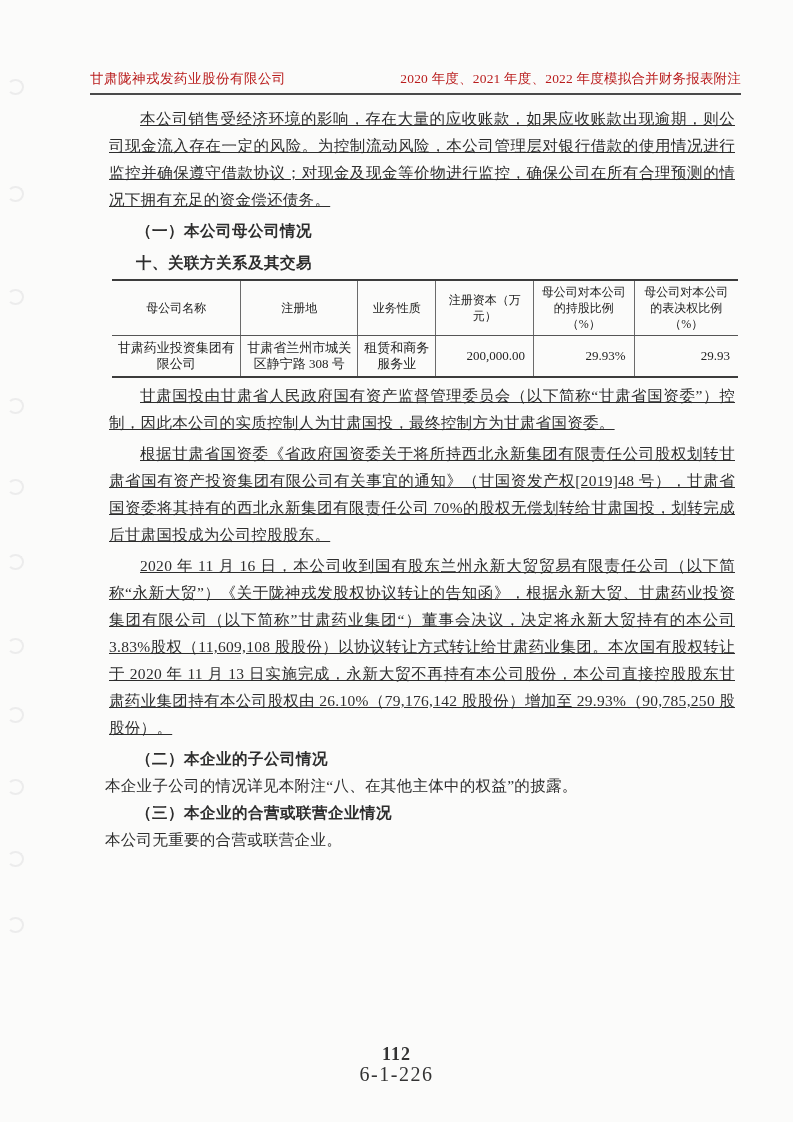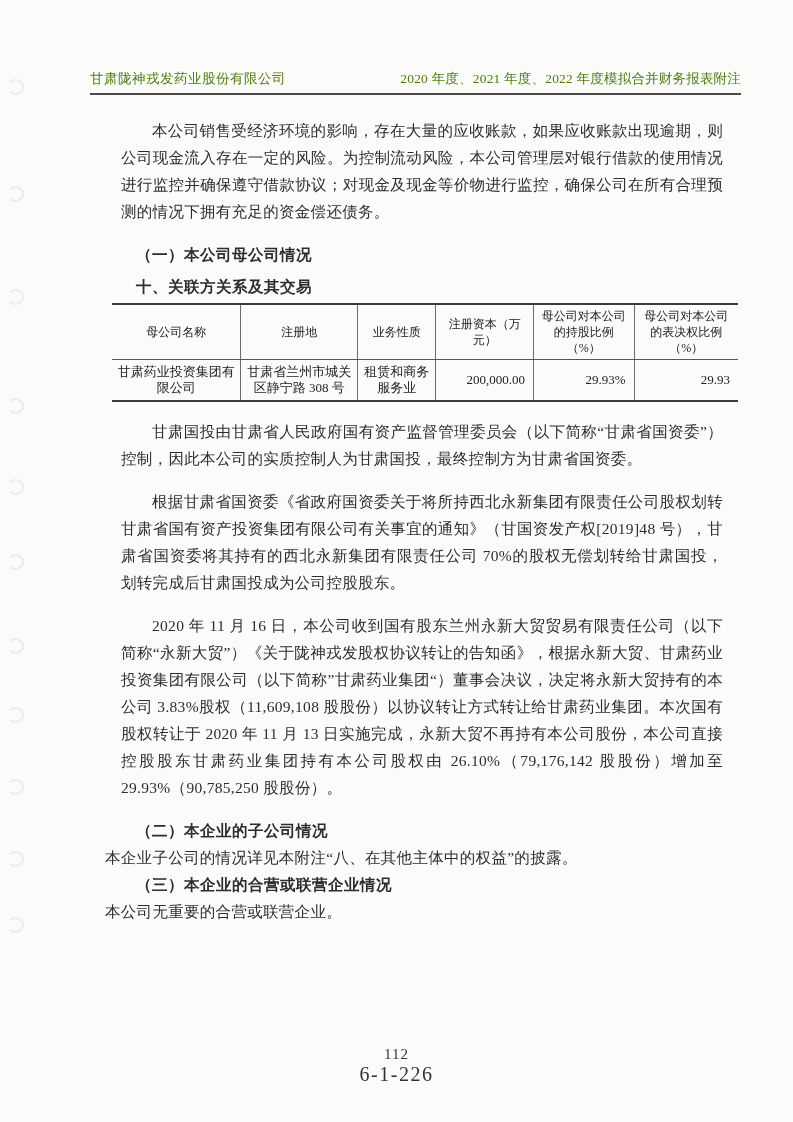--- a/index.html
+++ b/index.html
@@ -17,31 +17,32 @@
   .hole{
     position:absolute;left:7px;width:13px;height:12px;
     border:2.5px solid #ececec;border-left-color:transparent;
     border-radius:50%;
   }
   .page-header{
     position:absolute;top:70px;left:90px;right:52px;
     display:flex;justify-content:space-between;align-items:center;
     border-bottom:2px solid #4a4a4a;
     padding-bottom:5px;
-    font-size:13.5px;color:#4d7c0f;
+    font-size:13.5px;color:#b91c1c;
   }
   .page-header .left{letter-spacing:.5px;}
   .page-header .right{letter-spacing:.2px;}
   .content{
     position:absolute;top:101px;left:105px;width:634px;
     font-size:15.5px;line-height:27px;
   }
   p.body{
-    margin:16px;text-align:justify;text-indent:2em;
+    margin:4px;text-align:justify;text-indent:2em;
     letter-spacing:.3px;
+    text-decoration:underline;
   }
   p.noindent{margin:0;text-align:justify;letter-spacing:.3px;}
   .h-bold{
     margin:0;font-weight:bold;text-indent:2em;line-height:27px;
     letter-spacing:.5px;
   }
   .h-top{margin-top:5px;}
   .parent-table{
     width:626px;border-collapse:collapse;
     margin:3px 0 4px 7px;
@@ -62,21 +63,21 @@
   .parent-table th:last-child,.parent-table td:last-child{border-right:none;}
   .ta-l{text-align:center;}
   .ta-c{text-align:center;}
   .ta-r{text-align:right;padding-right:8px !important;}
   .col1{width:20.5%;}.col2{width:18.5%;}.col3{width:12.5%;}
   .col4{width:15.5%;}.col5{width:16%;}.col6{width:16.5%;}
   .page-footer{
     position:absolute;left:0;right:0;top:1045px;
     text-align:center;color:#333;
   }
-  .page-footer .pagenum{font-size:15px;line-height:18px;letter-spacing:1px;}
+  .page-footer .pagenum{font-size:18px;line-height:18px;letter-spacing:1px;font-weight:bold;}
   .page-footer .doccode{font-size:20px;line-height:22px;letter-spacing:1.5px;}
 </style>
 </head>
 <body>
 
 <div class="page">
 
   <div class="hole" style="top:79px"></div>
   <div class="hole" style="top:186px"></div>
   <div class="hole" style="top:289px"></div>

